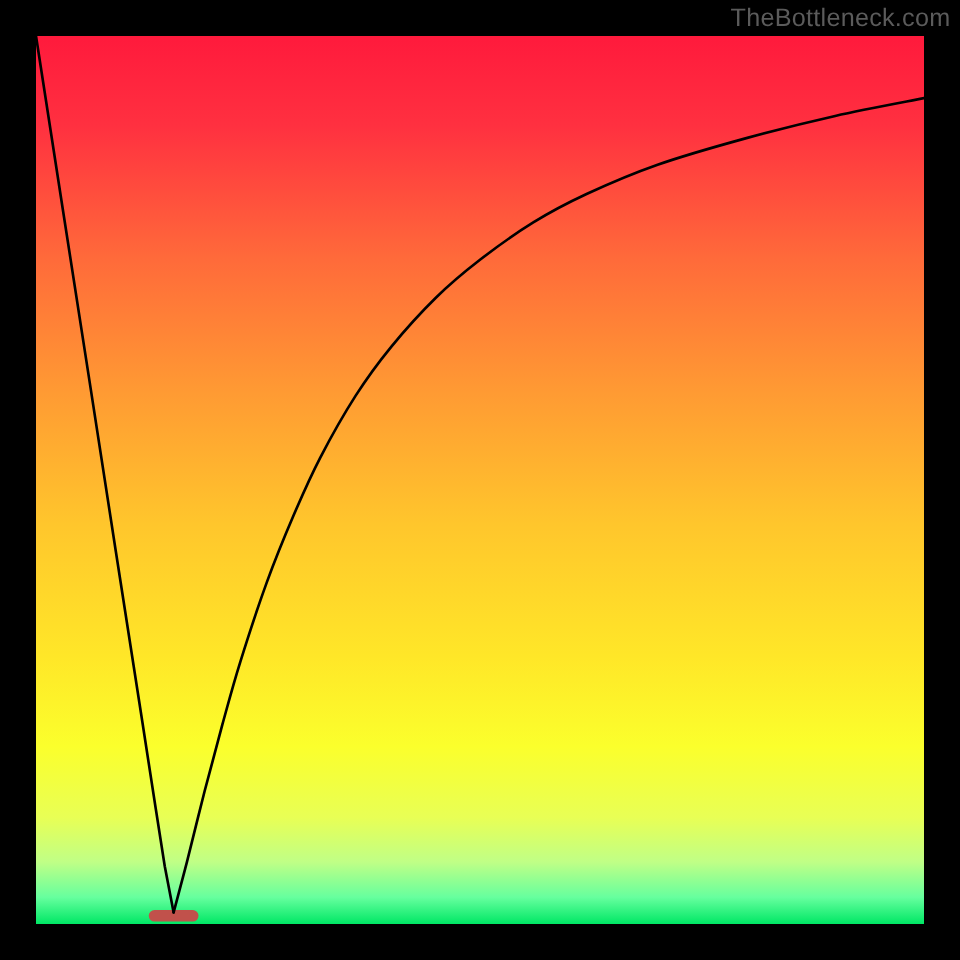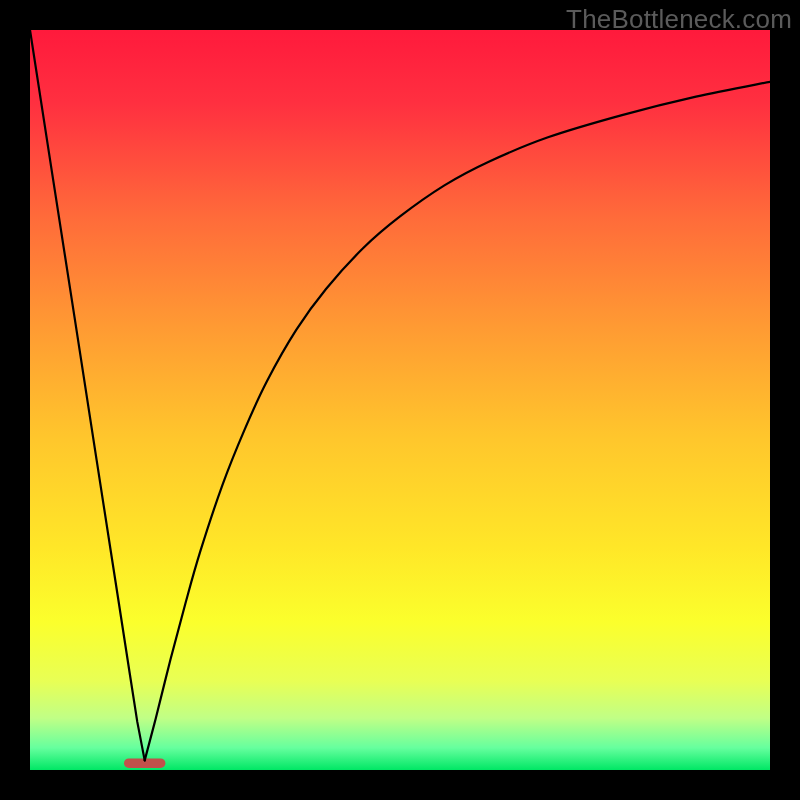--- a/index.html
+++ b/index.html
@@ -21,21 +21,21 @@
     position: absolute;
     left: 30px;
     top: 30px;
     width: 740px;
     height: 740px;
   }
   .watermark {
     position: absolute;
     top: 4px;
     right: 8px;
-    font-size: 26px;
+    font-size: 21px;
     font-weight: 500;
     color: #5b5b5b;
     letter-spacing: 0.2px;
   }
   svg { display: block; }
 </style>
 </head>
 <body>
 
 <div class="frame">

